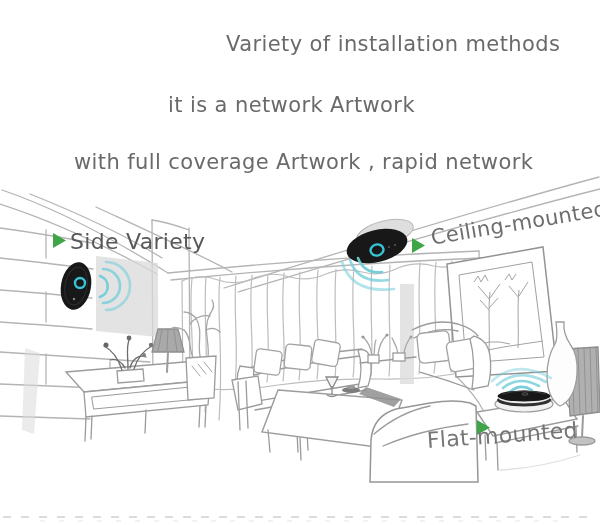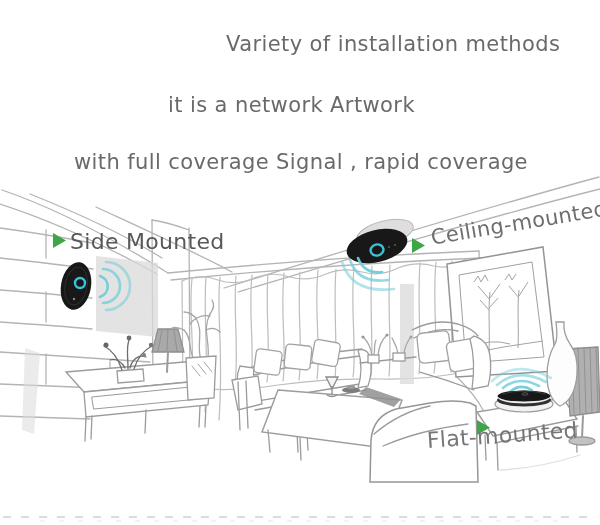--- a/index.html
+++ b/index.html
@@ -288,26 +288,26 @@
     </g>
 
     <g>
       <path d="M3,517 L597,517" stroke="#dcdcdc" stroke-width="2.2" stroke-dasharray="8 10" fill="none"></path>
       <path d="M40,521 L560,521" stroke="#e8e8e8" stroke-width="1.5" stroke-dasharray="5 14" fill="none" opacity=".8"></path>
     </g>
   </svg>
 
   <div class="hand" style="left:226px;top:32px">Variety of installation methods</div>
   <div class="hand" style="left:168px;top:93px">it is a network Artwork</div>
-  <div class="hand" style="left:74px;top:150px">with full coverage Signal , rapid coverage</div>
+  <div class="hand" style="left:74px;top:150px">with full coverage Artwork , rapid network</div>
 
   <svg class="arrow" style="left:53px;top:233px" viewBox="0 0 13 15">
     <polygon points="0,0 0,15 13,7.5" fill="#3ea647"></polygon>
   </svg>
-  <div class="maplabel" style="left:70px;top:229px">Side Mounted</div>
+  <div class="maplabel" style="left:70px;top:229px">Side Variety</div>
 
   <svg class="arrow" style="left:412px;top:238px" viewBox="0 0 13 15">
     <polygon points="0,0 0,15 13,7.5" fill="#3ea647"></polygon>
   </svg>
   <div class="maplabel rot-ceiling" style="left:429px;top:226px">Ceiling-mounted</div>
 
   <svg class="arrow" style="left:477px;top:420px" viewBox="0 0 13 15">
     <polygon points="0,0 0,15 13,7.5" fill="#3ea647"></polygon>
   </svg>
   <div class="maplabel rot-flat" style="left:426px;top:428px">Flat-mounted</div>

